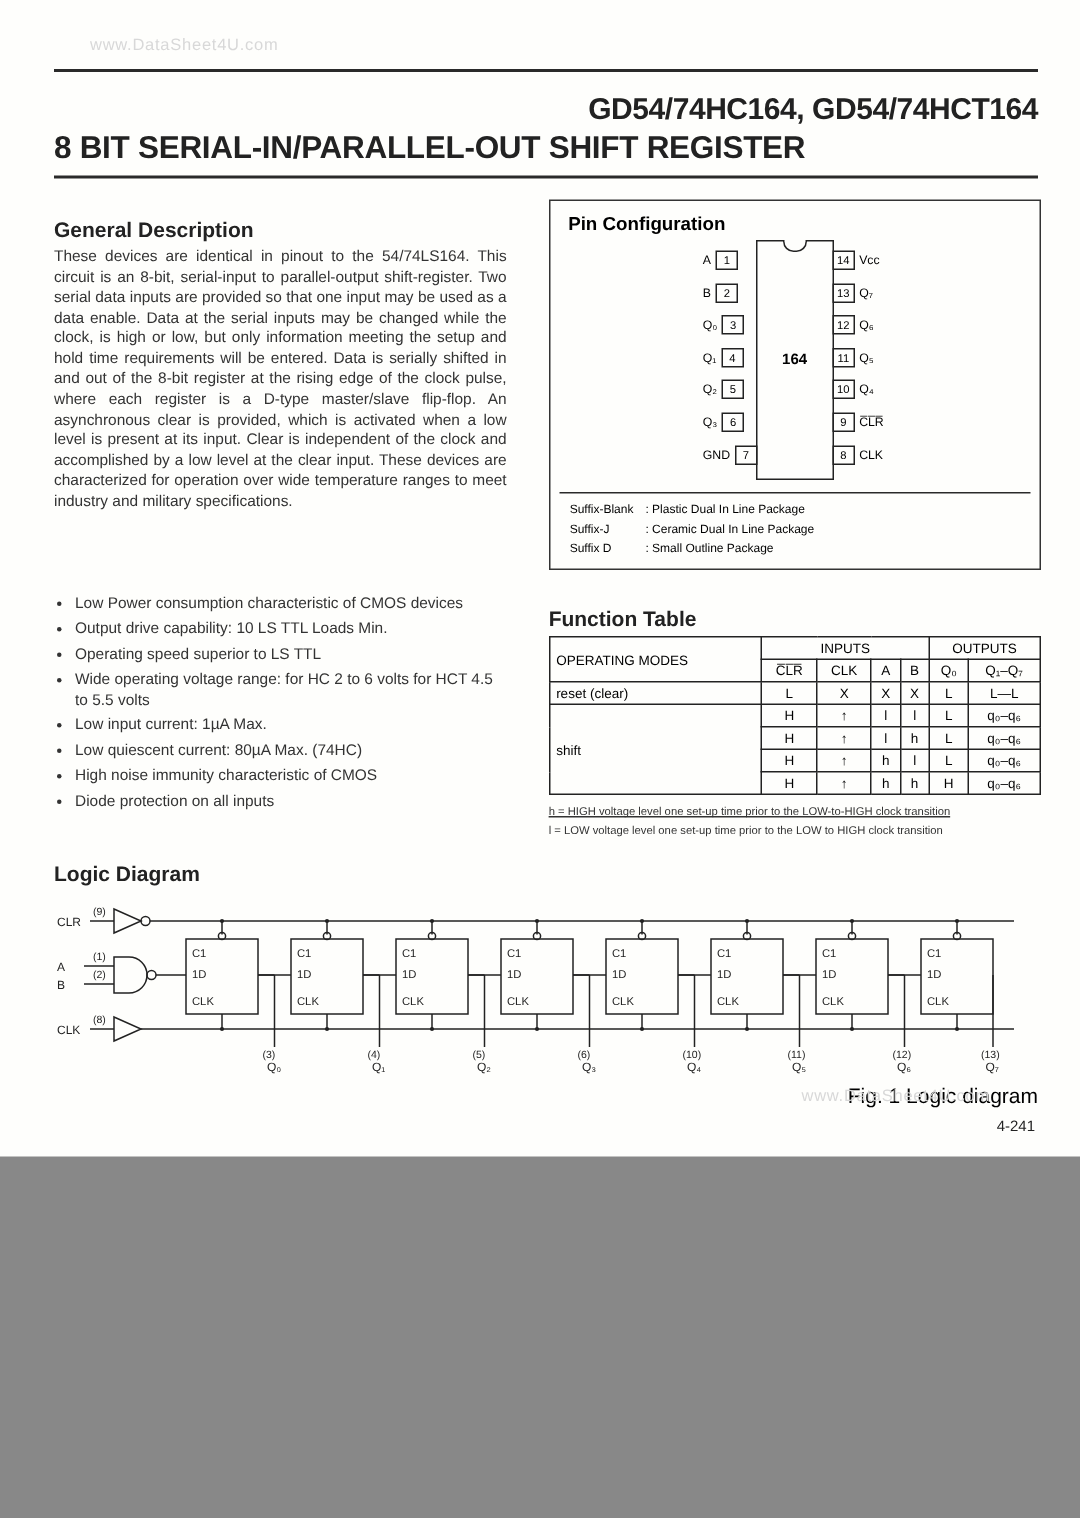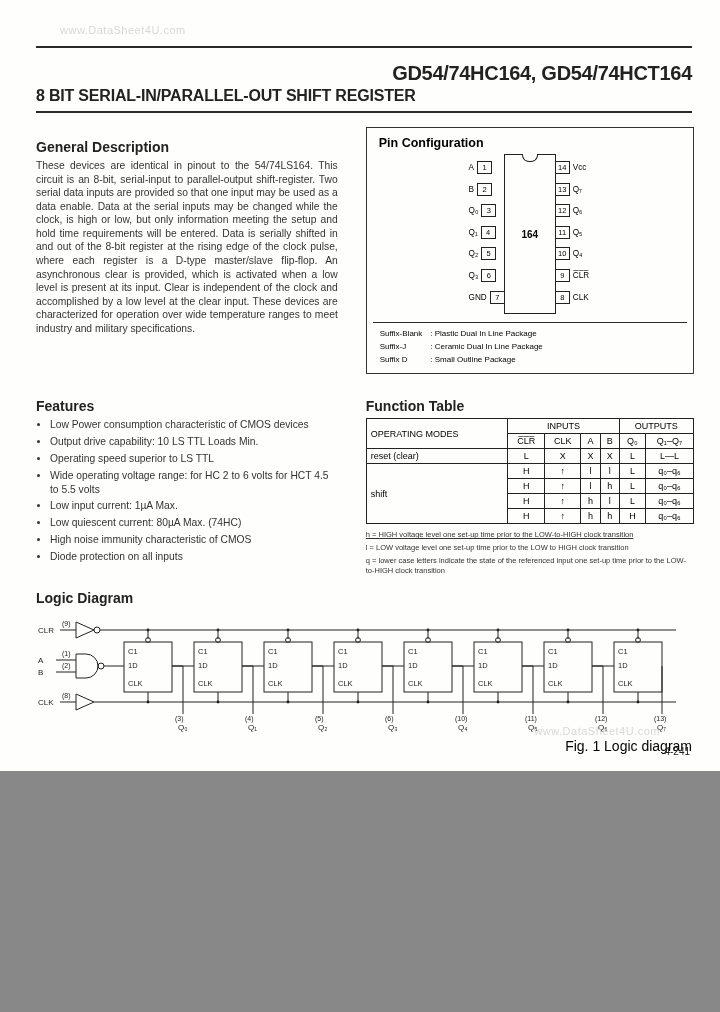--- a/index.html
+++ b/index.html
@@ -3,21 +3,21 @@
 <meta charset="utf-8">
 <style>
   body{margin:0;background:#888;font-family:Arial,Helvetica,sans-serif;}
   .page{width:720px;height:771px;background:#fefefc;margin:0 auto;position:relative;box-sizing:border-box;padding:20px 28px 16px 36px;}
   .wm{position:absolute;color:#d8d8d8;font-size:11px;letter-spacing:0.5px;}
   .wm.top{top:24px;left:60px;}
   .wm.bot{bottom:34px;right:60px;}
   .rule{border-top:2px solid #2a2a2a;margin:6px 0;}
   .rule.thin{border-top:1.2px solid #2a2a2a;}
   h1{font-size:20px;font-weight:700;letter-spacing:-0.3px;margin:14px 0 2px 0;text-align:right;color:#222;}
-  h2{font-size:16px;font-weight:700;letter-spacing:-0.2px;margin:2px 0 6px 0;color:#222;}
+  h2{font-size:21px;font-weight:700;letter-spacing:-0.2px;margin:2px 0 6px 0;color:#222;}
   .row{display:flex;gap:28px;align-items:flex-start;}
   .col{flex:1;}
   .sect{font-size:14px;font-weight:700;color:#222;margin:12px 0 4px 0;}
   .body{font-size:10.3px;line-height:1.32;color:#333;text-align:justify;}
   ul.features{font-size:10.3px;line-height:1.34;color:#333;padding-left:14px;margin:4px 0 0 0;}
   ul.features li{margin-bottom:3px;}
   .pinbox{border:1.3px solid #333;padding:8px 8px 6px 8px;}
   .pinbox .pt{font-size:12.5px;font-weight:700;margin:0 0 4px 4px;}
   .chipwrap{display:flex;justify-content:center;margin:4px 0 8px 0;}
   .chip{border:1.4px solid #222;width:50px;height:158px;position:relative;font-size:9px;}
@@ -148,21 +148,20 @@
                 <td>: Small Outline Package</td>
               </tr>
             </tbody>
           </table>
       </div>
     </div>
   </div>
 
   <div class="row" style="margin-top:12px">
     <div class="col" style="flex:0 0 46%">
-      <div class="sect">Features</div>
       <ul class="features" id="features-list">
           <li>Low Power consumption characteristic of CMOS devices</li>
           <li>Output drive capability: 10 LS TTL Loads Min.</li>
           <li>Operating speed superior to LS TTL</li>
           <li>Wide operating voltage range: for HC 2 to 6 volts for HCT 4.5 to 5.5 volts</li>
           <li>Low input current: 1µA Max.</li>
           <li>Low quiescent current: 80µA Max. (74HC)</li>
           <li>High noise immunity characteristic of CMOS</li>
           <li>Diode protection on all inputs</li>
         </ul>
@@ -226,21 +225,20 @@
               <td>h</td>
               <td>h</td>
               <td>H</td>
               <td>q₀–q₆</td>
             </tr>
           </tbody>
       </table>
       <div class="notes" id="notes">
           <div style="margin-bottom: 3px; text-decoration: underline;">h = HIGH voltage level one set-up time prior to the LOW-to-HIGH clock transition</div>
           <div style="margin-bottom: 3px;">l = LOW voltage level one set-up time prior to the LOW to HIGH clock transition</div>
-          <div style="margin-bottom: 3px;">q = lower case letters indicate the state of the referenced input one set-up time prior to the LOW-to-HIGH clock transition</div>
         </div>
     </div>
   </div>
 
   <div class="logic">
     <div class="sect">Logic Diagram</div>
     <div class="logicfig">
       <svg width="652" height="126" id="logic-svg">
           <text x="2" y="23" font-size="8" fill="#222">CLR</text>
           <text x="26" y="16" font-size="7" fill="#222">(9)</text>

